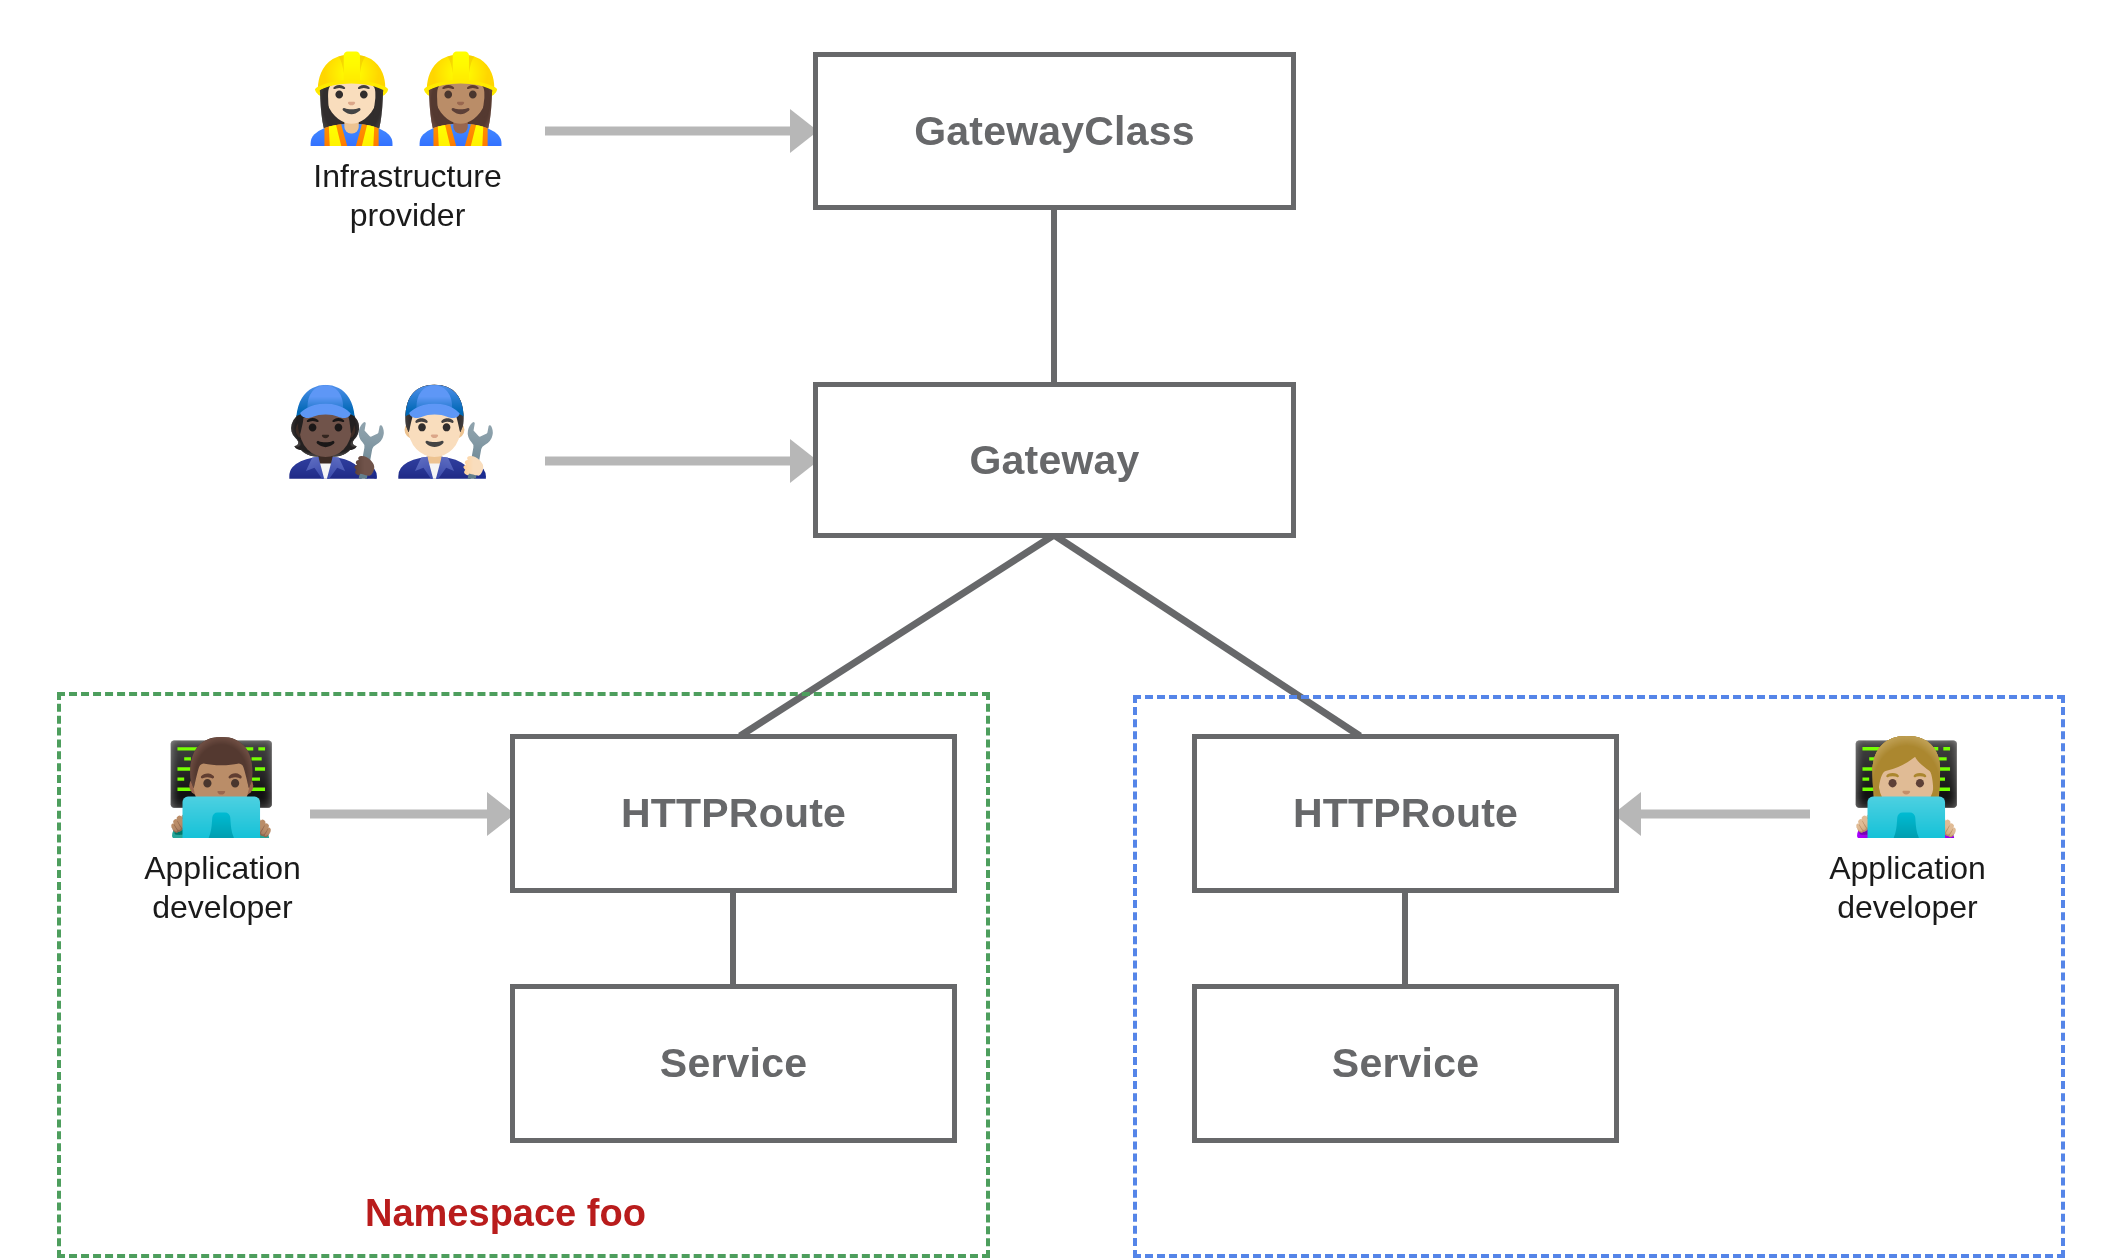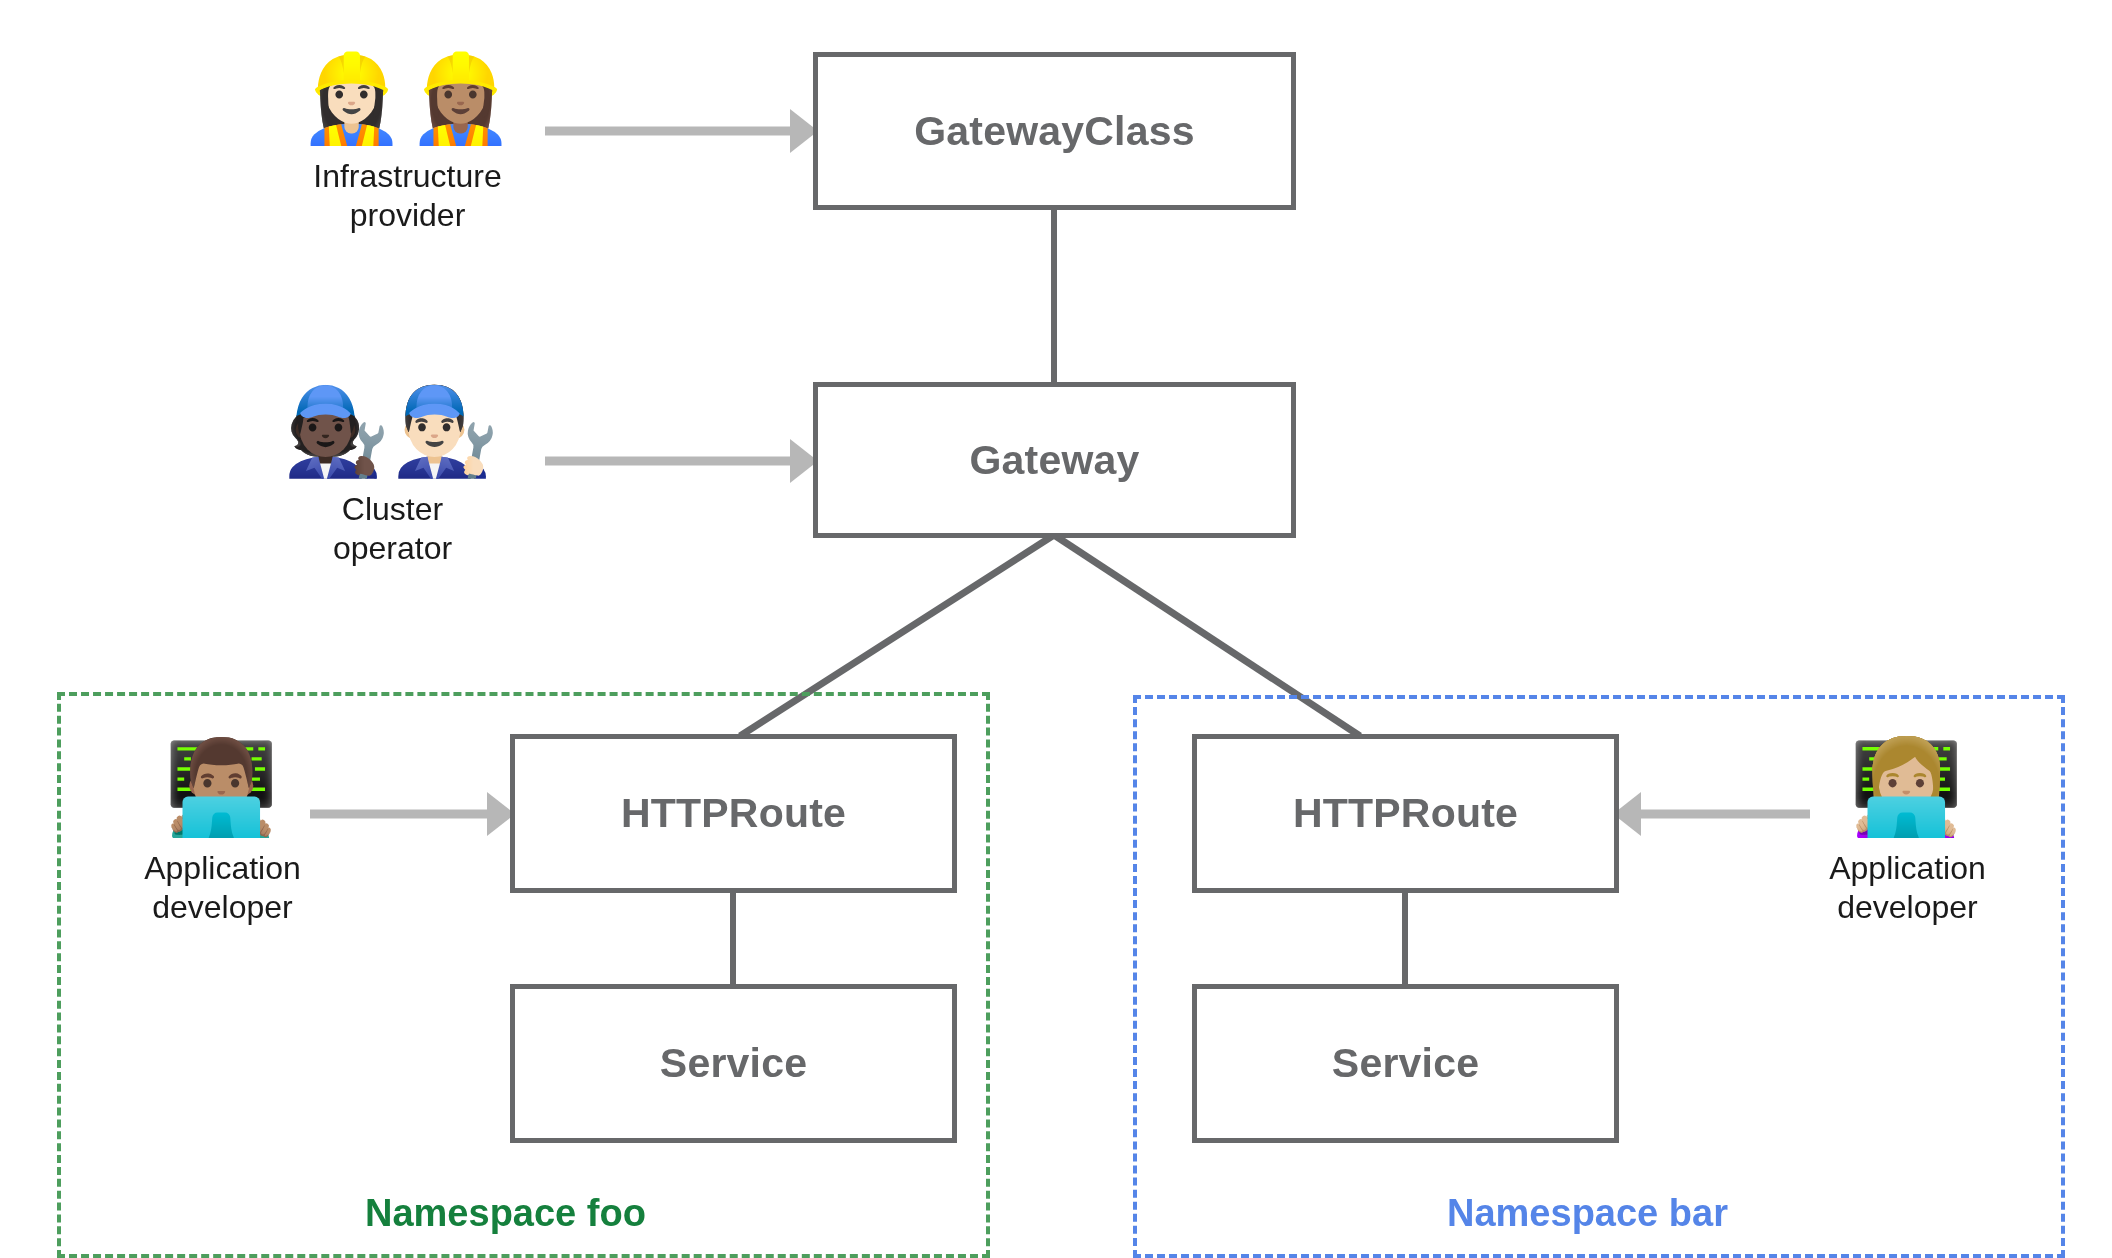--- a/index.html
+++ b/index.html
@@ -54,21 +54,21 @@
   .nsbox.green { border: 4px dashed #4d9e5d; }
   .nsbox.blue  { border: 4px dashed #5585e8; }
 
   .nslabel {
     position: absolute;
     font-family: "Liberation Sans", sans-serif;
     font-weight: bold;
     font-size: 38px;
     white-space: nowrap;
   }
-  .nslabel.green { color: #15803d; }
+  .nslabel.green { color: #b91c1c; }
   .nslabel.blue  { color: #5585e8; }
 
   
   .persona {
     position: absolute;
     display: flex;
     flex-direction: column;
     align-items: center;
   }
   .persona .emojis {
@@ -124,21 +124,20 @@
     <g>
       <line x1="1810" y1="814" x2="1641" y2="814" stroke="#b7b7b7" stroke-width="9"></line>
       <polygon points="1641,792 1613,814 1641,836" fill="#b7b7b7"></polygon>
     </g>
   </svg>
 
   <div class="nsbox green" style="left:57px; top:692px; width:933px; height:566px;"></div>
   <div class="nslabel green" style="left:365px; top:1192px;">Namespace foo</div>
 
   <div class="nsbox blue" style="left:1133px; top:695px; width:932px; height:563px;"></div>
-  <div class="nslabel blue" style="left:1447px; top:1192px;">Namespace bar</div>
 
   <div class="rbox" style="left:813px; top:52px; width:483px; height:158px;">
     <span class="rlabel">GatewayClass</span>
   </div>
 
   <div class="rbox" style="left:813px; top:382px; width:483px; height:156px;">
     <span class="rlabel">Gateway</span>
   </div>
 
   <div class="rbox" style="left:510px; top:734px; width:447px; height:159px;">
@@ -158,22 +157,20 @@
   </div>
 
   <div class="persona" style="left:265px; top:52px; width:285px;">
     <div class="emojis">👷🏻‍♀️👷🏽‍♀️</div>
     <div class="pname">Infrastructure
 provider</div>
   </div>
 
   <div class="persona" style="left:250px; top:385px; width:285px;">
     <div class="emojis">🧑🏿‍🔧👨🏻‍🔧</div>
-    <div class="pname">Cluster
-operator</div>
   </div>
 
   <div class="persona" style="left:110px; top:738px; width:225px;">
     <div class="emojis single">👨🏽‍💻</div>
     <div class="pname">Application
 developer</div>
   </div>
 
   <div class="persona" style="left:1795px; top:738px; width:225px;">
     <div class="emojis single">👩🏼‍💻</div>

